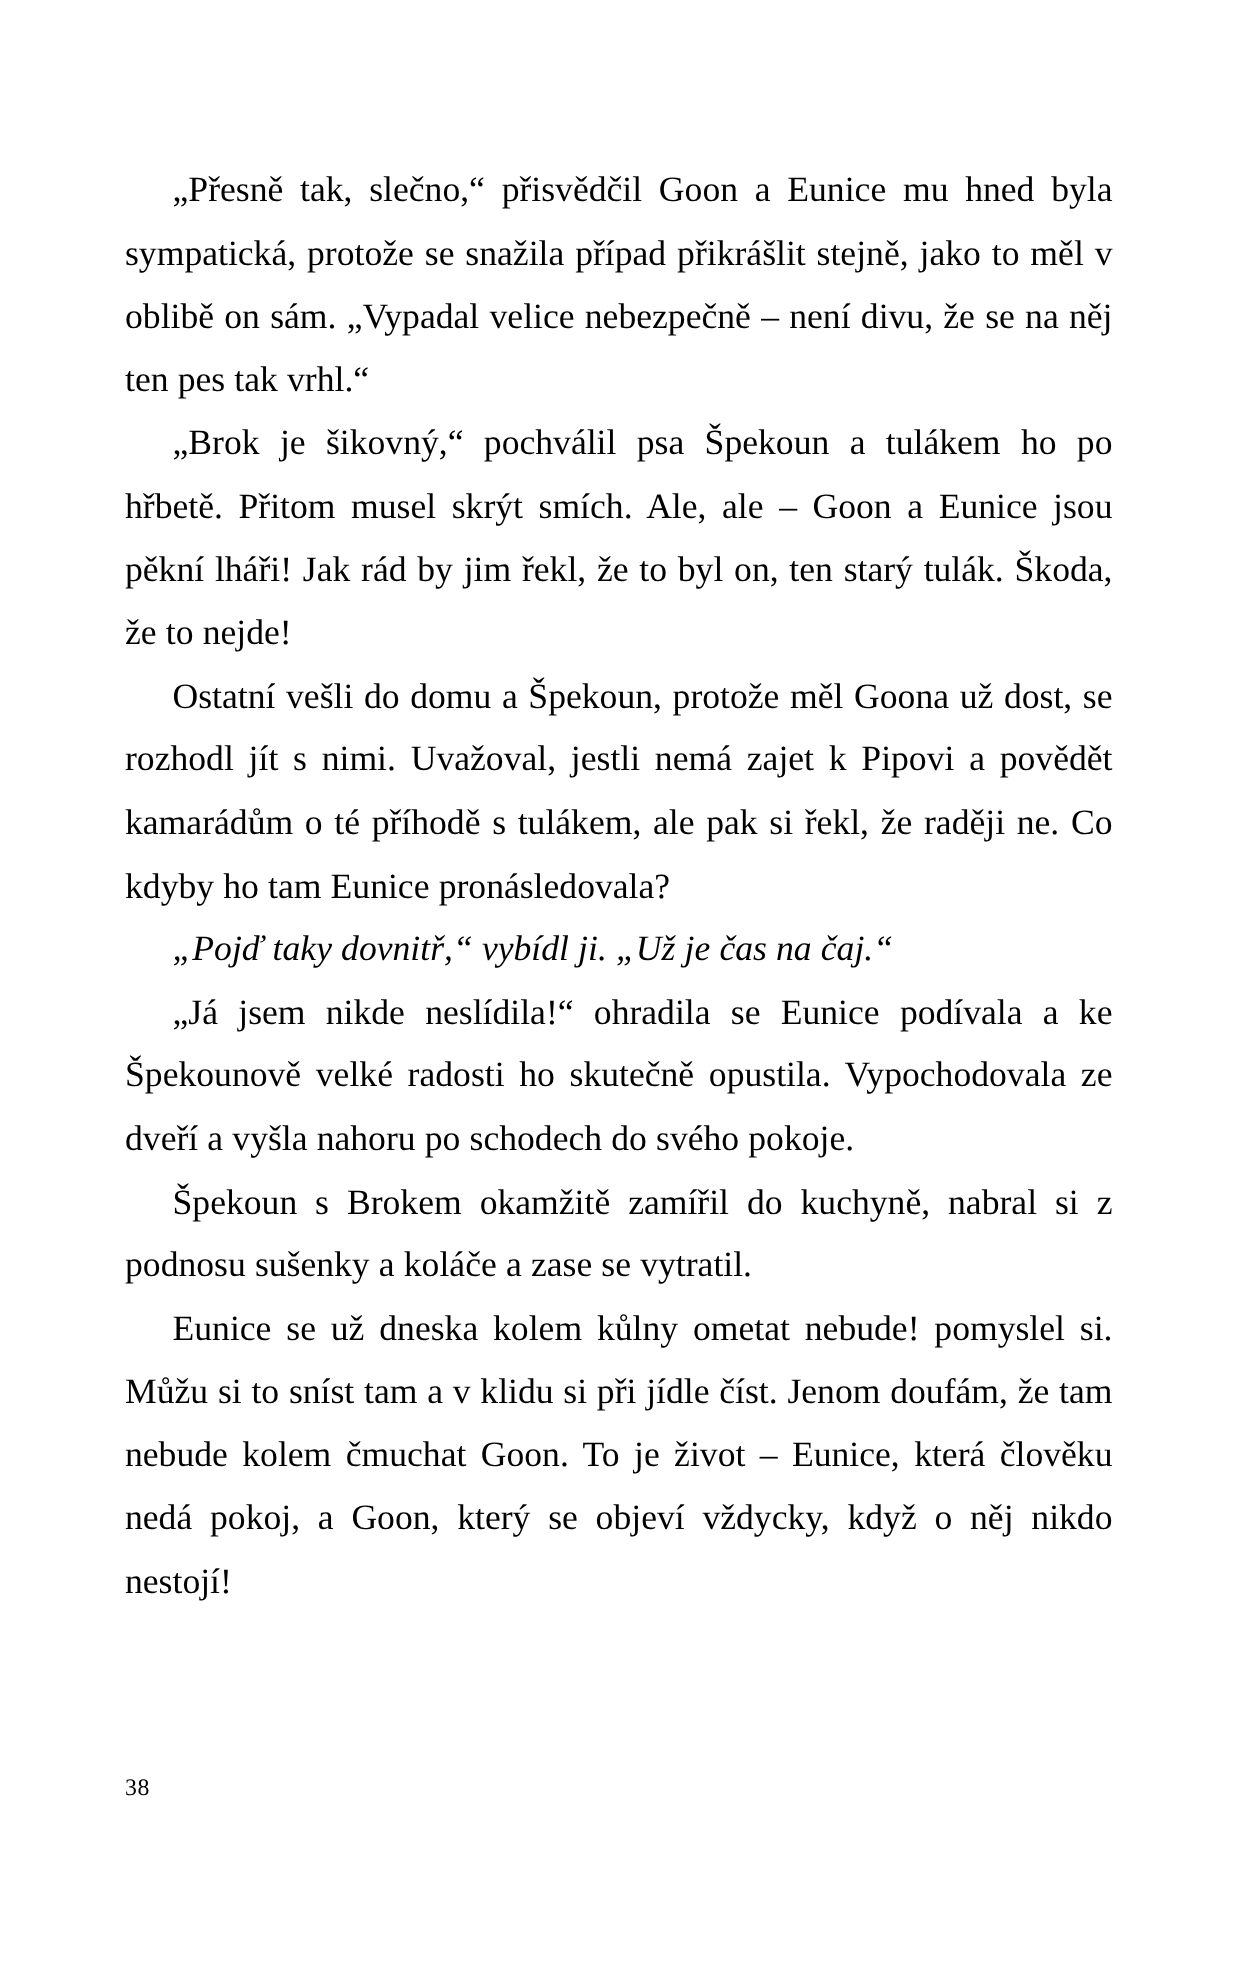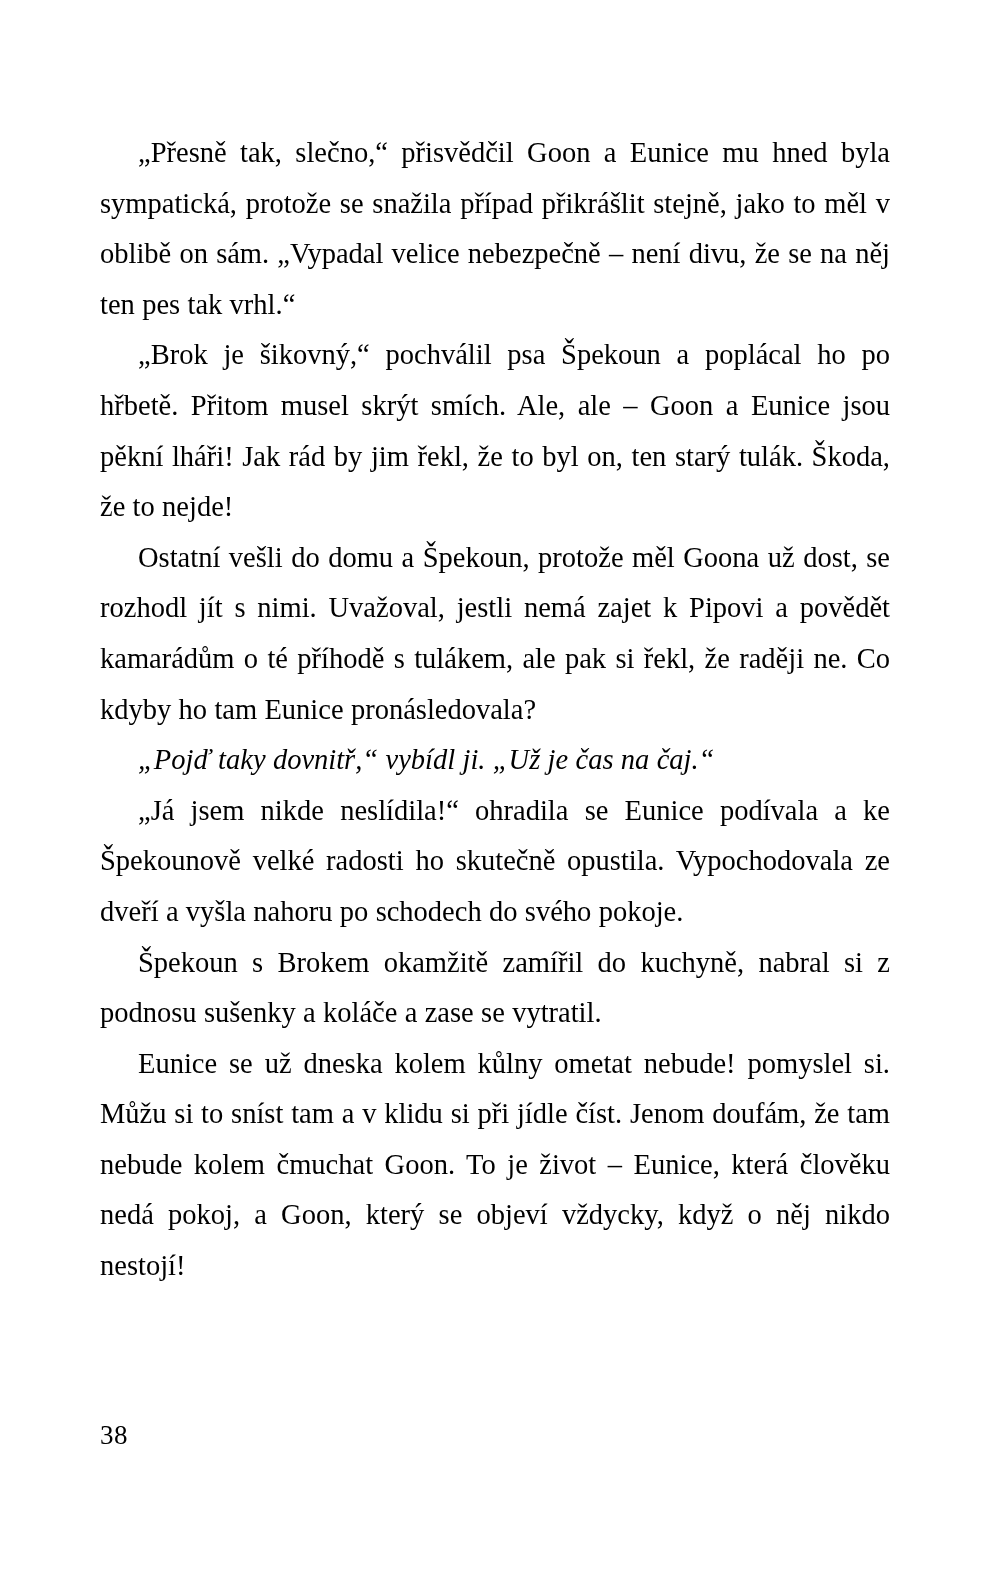--- a/index.html
+++ b/index.html
@@ -35,33 +35,33 @@
   }
   .para.last-left {
     text-align: left;
     font-style: italic;
   }
   .folio {
     position: absolute;
     left: 100px;
     top: 1420px;
     font-family: "Liberation Serif", "DejaVu Serif", serif;
-    font-size: 27px;
+    font-size: 19px;
     color: #000000;
     letter-spacing: 0.5px;
   }
 </style>
 </head>
 <body>
 
 <div class="page">
 
   <div class="text-block">
     <p class="para">„Přesně tak, slečno,“ přisvědčil Goon a Eunice mu hned byla sympatická, protože se snažila případ přikrášlit stejně, jako to měl v oblibě on sám. „Vypadal velice nebezpečně – není divu, že se na něj ten pes tak vrhl.“</p>
-    <p class="para">„Brok je šikovný,“ pochválil psa Špekoun a poplácal ho po hřbetě. Přitom musel skrýt smích. Ale, ale – Goon a Eunice jsou pěkní lháři! Jak rád by jim řekl, že to byl on, ten starý tulák. Škoda, že to nejde!</p>
+    <p class="para">„Brok je šikovný,“ pochválil psa Špekoun a tulákem ho po hřbetě. Přitom musel skrýt smích. Ale, ale – Goon a Eunice jsou pěkní lháři! Jak rád by jim řekl, že to byl on, ten starý tulák. Škoda, že to nejde!</p>
     <p class="para">Ostatní vešli do domu a Špekoun, protože měl Goona už dost, se rozhodl jít s nimi. Uvažoval, jestli nemá zajet k Pipovi a povědět kamarádům o té příhodě s tulákem, ale pak si řekl, že raději ne. Co kdyby ho tam Eunice pronásledovala?</p>
     <p class="para last-left">„Pojď taky dovnitř,“ vybídl ji. „Už je čas na čaj.“</p>
     <p class="para">„Já jsem nikde neslídila!“ ohradila se Eunice podívala a ke Špekounově velké radosti ho skutečně opustila. Vypochodovala ze dveří a vyšla nahoru po schodech do svého pokoje.</p>
     <p class="para">Špekoun s Brokem okamžitě zamířil do kuchyně, nabral si z podnosu sušenky a koláče a zase se vytratil.</p>
     <p class="para">Eunice se už dneska kolem kůlny ometat nebude! pomyslel si. Můžu si to sníst tam a v klidu si při jídle číst. Jenom doufám, že tam nebude kolem čmuchat Goon. To je život – Eunice, která člověku nedá pokoj, a Goon, který se objeví vždycky, když o něj nikdo nestojí!</p>
 
   </div>
 
   <div class="folio">38</div>
 

